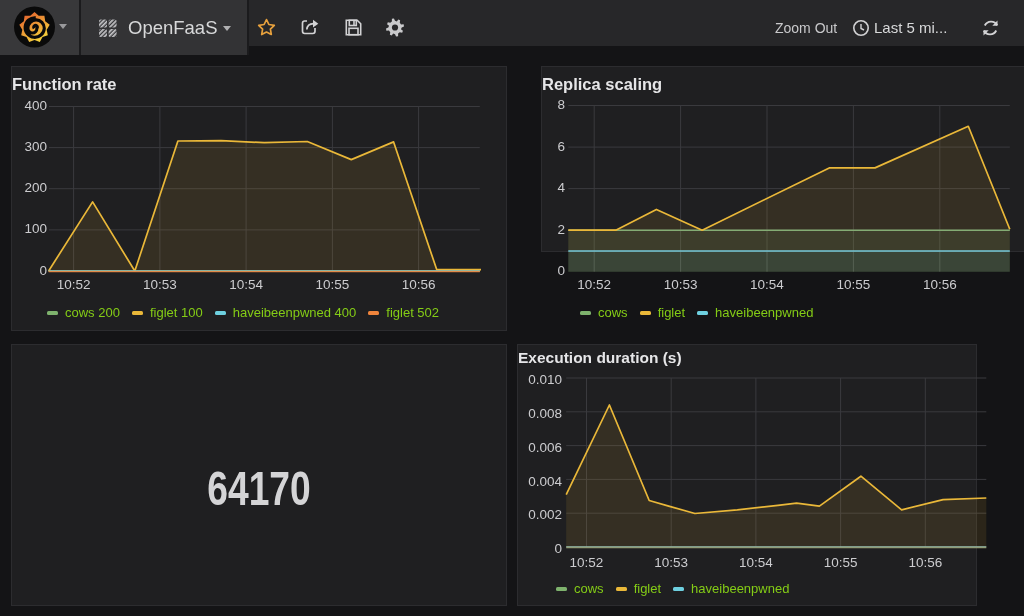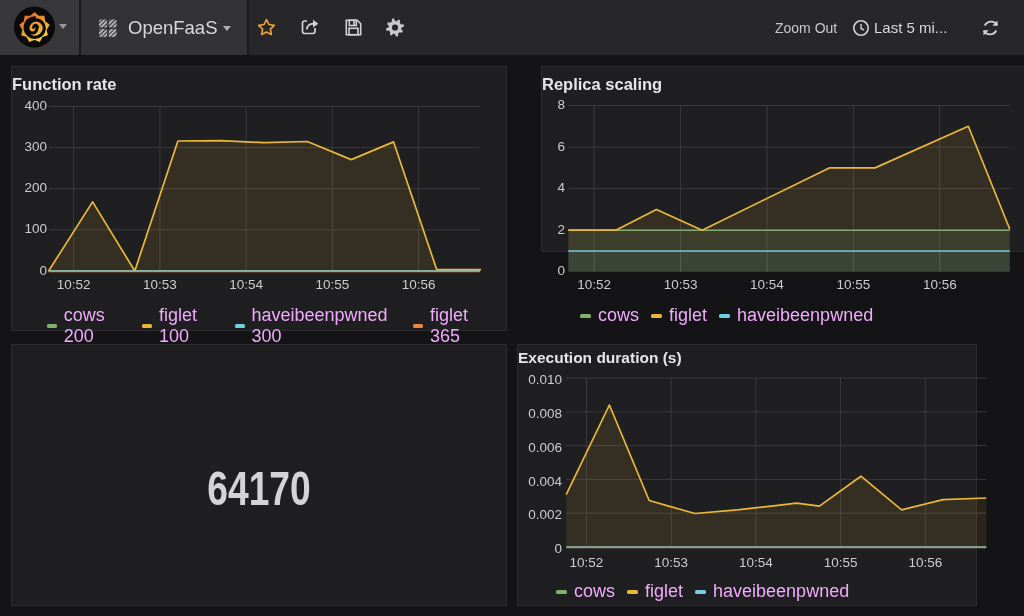--- a/index.html
+++ b/index.html
@@ -1,30 +1,30 @@
 <!DOCTYPE html>
 <html><head>
 <meta charset="utf-8">
 <style>
   * { margin:0; padding:0; box-sizing:border-box; }
   html,body { width:1024px; height:616px; background:#141416; overflow:hidden;
     font-family:"Liberation Sans", sans-serif; }
-  .navbar { position:absolute; left:0; top:0; width:1024px; height:55px; background:#272729; }
+  .navbar { position:absolute; left:0; top:0; width:1024px; height:46px; background:#272729; }
   .nav-logo { position:absolute; left:0; top:0; width:80px; height:55px; background:#38383a; }
   .nav-dash { position:absolute; left:81px; top:0; width:166px; height:55px; background:#333335; }
   .nav-sep1 { position:absolute; left:79px; top:0; width:2px; height:55px; background:#1b1b1d; }
   .nav-sep2 { position:absolute; left:247px; top:0; width:2px; height:55px; background:#1b1b1d; }
   .panel { position:absolute; background:#1f1f21; border:1px solid #2c2c2f; }
   #p1 { left:11px; top:66px;  width:496px; height:265px; }
   #p2 { left:541px; top:66px; width:496px; height:186px; }
   #p3 { left:11px; top:344px; width:496px; height:262px; }
   #p4 { left:517px; top:344px; width:460px; height:262px; }
   .ptitle { position:absolute; width:100%; color:#e6e6e8;
     font-weight:bold; font-size:16.5px; }
-  .legend { position:absolute; display:flex; align-items:center; color:#f0abfc; font-size:18px; }
+  .legend { position:absolute; display:flex; align-items:center; color:#84cc16; font-size:13px; }
   .legend .dash { display:inline-block; width:11px; height:4px; border-radius:1.5px; margin-right:7px; }
   .legend span.lbl { margin-right:12px; }
   .bigval { position:absolute; width:100%; text-align:center; color:#d4d4d6;
     font-weight:bold; font-size:49px; transform:scaleX(0.76); }
   svg { position:absolute; left:0; top:0; }
   .panel text { font-family:"Liberation Sans", sans-serif; fill:#cccccf; font-size:13.5px; }
 </style>
 </head>
 <body>
 
@@ -130,23 +130,23 @@
       <text x="332.4" y="289">10:55</text>
       <text x="418.6" y="289">10:56</text>
     </g>
   </svg>
   <div class="legend" style="left:35px; top:238px;">
     <span class="dash" style="background:#7EB26D"></span>
       <span class="lbl">cows 200</span>
     <span class="dash" style="background:#EAB839"></span>
       <span class="lbl">figlet 100</span>
     <span class="dash" style="background:#6ED0E0"></span>
-      <span class="lbl">haveibeenpwned 300</span>
+      <span class="lbl">haveibeenpwned 400</span>
     <span class="dash" style="background:#EF843C"></span>
-      <span class="lbl">figlet 365</span>
+      <span class="lbl">figlet 502</span>
   </div>
 </div>
 
 <div class="panel" id="p2">
   <div class="ptitle" style="top:7.5px;">Replica scaling</div>
   <svg width="494" height="263" viewBox="518 67 494 263">
     <g stroke="#3a3a3e" stroke-width="1">
       <line x1="544.3" y1="105.5" x2="985.8" y2="105.5"></line>
       <line x1="544.3" y1="147.1" x2="985.8" y2="147.1"></line>
       <line x1="544.3" y1="188.6" x2="985.8" y2="188.6"></line>

